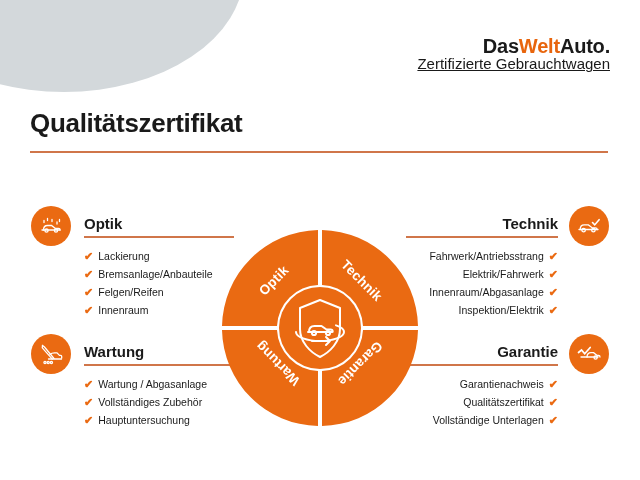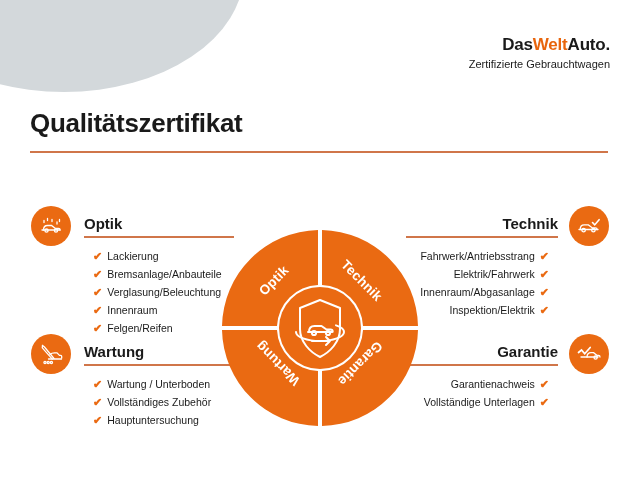--- a/index.html
+++ b/index.html
@@ -31,32 +31,32 @@
 
   
   .brand {
     position: absolute;
     right: 30px;
     top: 36px;
     text-align: right;
     line-height: 1;
   }
   .brand-word {
-    font-size: 17px;
+    font-size: 20px;
     font-weight: bold;
     letter-spacing: -0.2px;
     color: #1a1a1a;
     white-space: nowrap;
   }
   .brand-word .hl { color: #e8650d; }
   .brand-sub {
-    margin-top: 6px;
-    font-size: 11px;
+    font-size: 15px;
     color: #1a1a1a;
     white-space: nowrap;
+    text-decoration: underline;
   }
 
   
   .page-title {
     position: absolute;
     left: 30px;
     top: 108px;
     font-size: 26px;
     font-weight: bold;
     color: #1a1a1a;
@@ -85,21 +85,21 @@
     bottom: 2px;
   }
   .block-rule {
     position: absolute;
     left: 0;
     top: 28px;
     height: 1.5px;
     background: #d0764a;
   }
   .block-list {
-    margin: 9px;
+    margin: 0;
     padding: 0;
     list-style: none;
     margin-top: 13px;
   }
   .block-list li {
     font-size: 10.5px;
     color: #1a1a1a;
     line-height: 18px;
     white-space: nowrap;
   }
@@ -193,44 +193,43 @@
     </svg>
   </div>
   <div class="block left optik">
     <div class="block-head">
       <span class="block-title">Optik</span>
     </div>
     <div class="block-rule"></div>
     <ul class="block-list">
       <li><span class="chk">✔</span><span>Lackierung</span></li>
       <li><span class="chk">✔</span><span>Bremsanlage/Anbauteile</span></li>
-      <li><span class="chk">✔</span><span>Verglasung/Beleuchtung</span></li>
+      <li><span class="chk">✔</span><span>Felgen/Reifen</span></li>
       <li><span class="chk">✔</span><span>Innenraum</span></li>
-      <li><span class="chk">✔</span><span>Felgen/Reifen</span></li>
     </ul>
   </div>
 
   <div class="badge b-wartung">
     <svg width="26" height="26" viewBox="0 0 26 26" fill="none" stroke="#ffffff" stroke-width="1.3" stroke-linecap="round">
       <path d="M4.5 4.5 l2 1.5 l9.5 11.5"></path>
       <path d="M4.5 4.5 l-0.2 2.4 l10 11.2"></path>
       <path d="M12 13.5 c1.3-1.2 2.6-1.6 4.5-1.6 h2.5 l2.5 2.5 h1.2 c.8 0 1 .5 1 1.2 v1.5"></path>
       <path d="M10.5 18 h13"></path>
       <circle cx="7" cy="21.5" r="1.1"></circle>
       <circle cx="10.2" cy="21.5" r="1.1"></circle>
       <circle cx="13.4" cy="21.5" r="1.1"></circle>
     </svg>
   </div>
   <div class="block left wartung">
     <div class="block-head">
       <span class="block-title">Wartung</span>
     </div>
     <div class="block-rule"></div>
     <ul class="block-list">
-      <li><span class="chk">✔</span><span>Wartung / Unterboden</span></li>
+      <li><span class="chk">✔</span><span>Wartung / Abgasanlage</span></li>
       <li><span class="chk">✔</span><span>Vollständiges Zubehör</span></li>
       <li><span class="chk">✔</span><span>Hauptuntersuchung</span></li>
     </ul>
   </div>
 
   <div class="badge b-technik">
     <svg width="26" height="26" viewBox="0 0 26 26" fill="none" stroke="#ffffff" stroke-width="1.3" stroke-linecap="round">
       <path d="M3 16.5 h19"></path>
       <path d="M4.2 16.5 c0-3 1.5-4.6 4-4.6 h4.2 l4 3 h3 c1.2 0 1.7 .8 1.7 1.6"></path>
       <circle cx="7.6" cy="17.2" r="1.7"></circle>
@@ -259,20 +258,21 @@
       <path d="M2.5 11.5 l3 -2.5 l3.2 3.8 l5.5 -6.3" stroke-width="1.7"></path>
     </svg>
   </div>
   <div class="block right garantie">
     <div class="block-head">
       <span class="block-title">Garantie</span>
     </div>
     <div class="block-rule"></div>
     <ul class="block-list">
       <li><span>Garantienachweis</span><span class="chk">✔</span></li>
+      <li><span>Qualitätszertifikat</span><span class="chk">✔</span></li>
       <li><span>Vollständige Unterlagen</span><span class="chk">✔</span></li>
     </ul>
   </div>
 
   <div class="donut">
     <svg width="200" height="200" viewBox="0 0 200 200">
 
       <g fill="#ea6a12">
 
         <path d="M98 2 A98 98 0 0 0 2 98 L57 98 A43 43 0 0 1 98 57 Z"></path>

